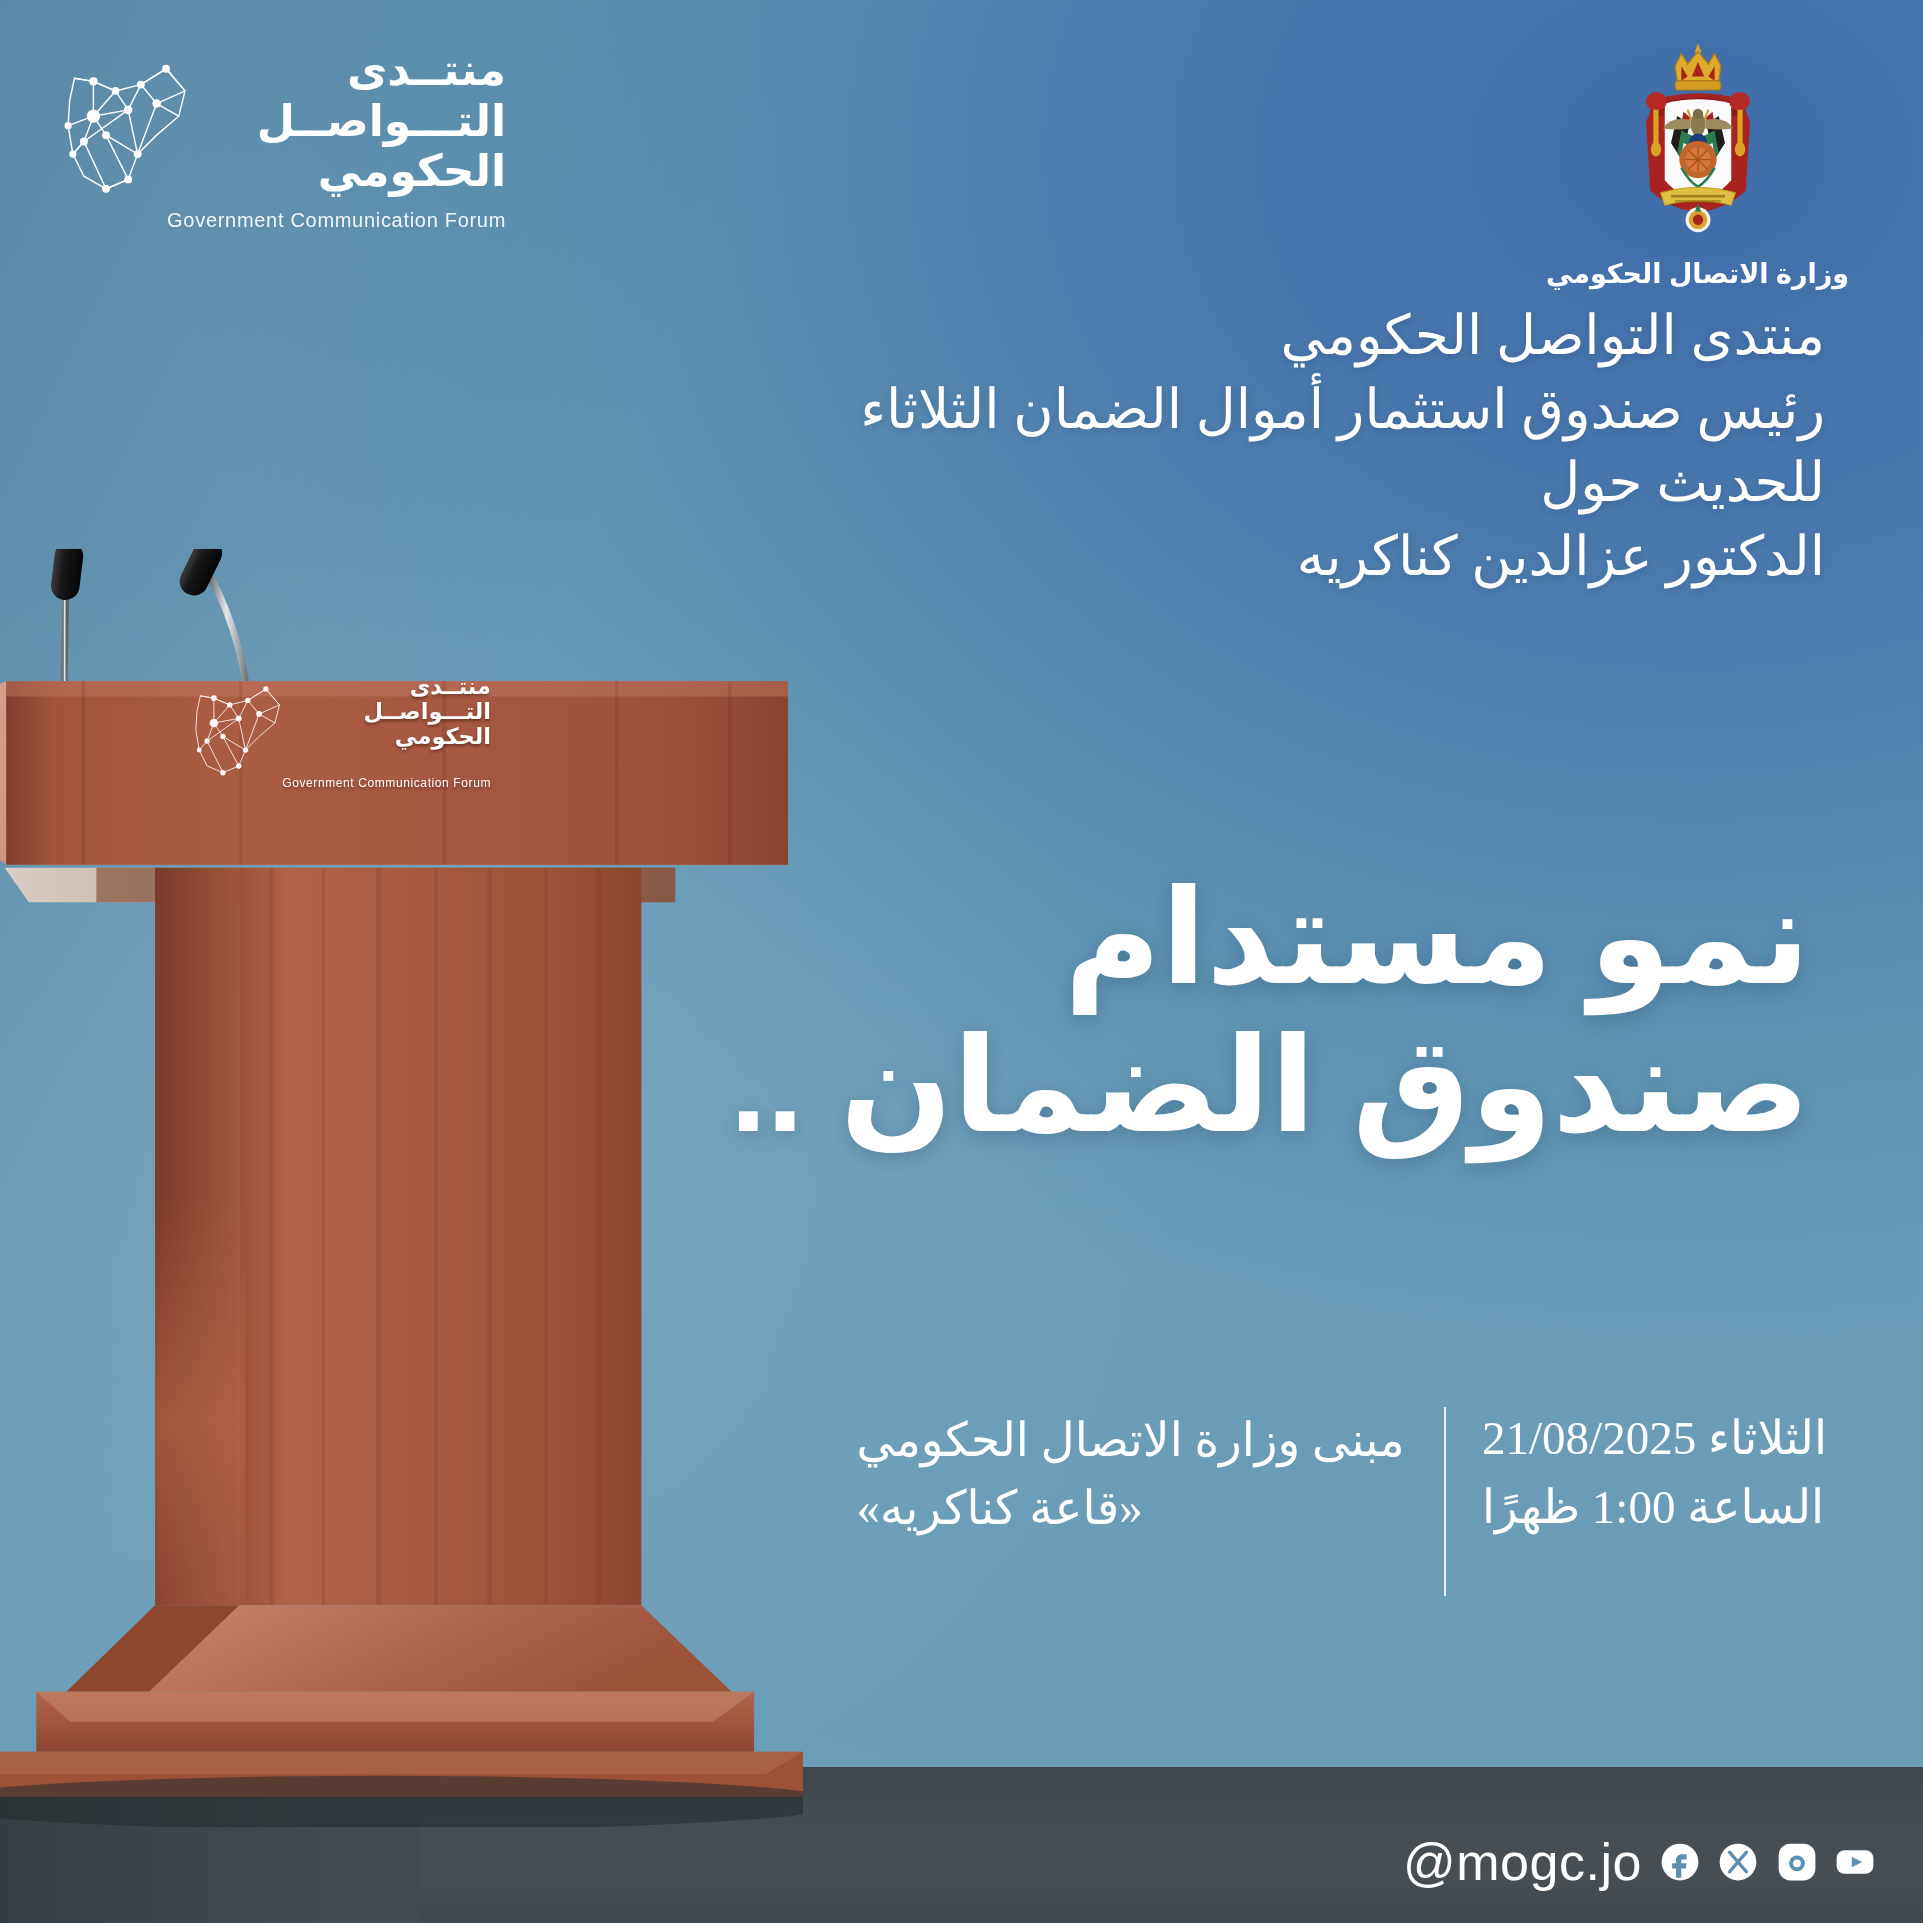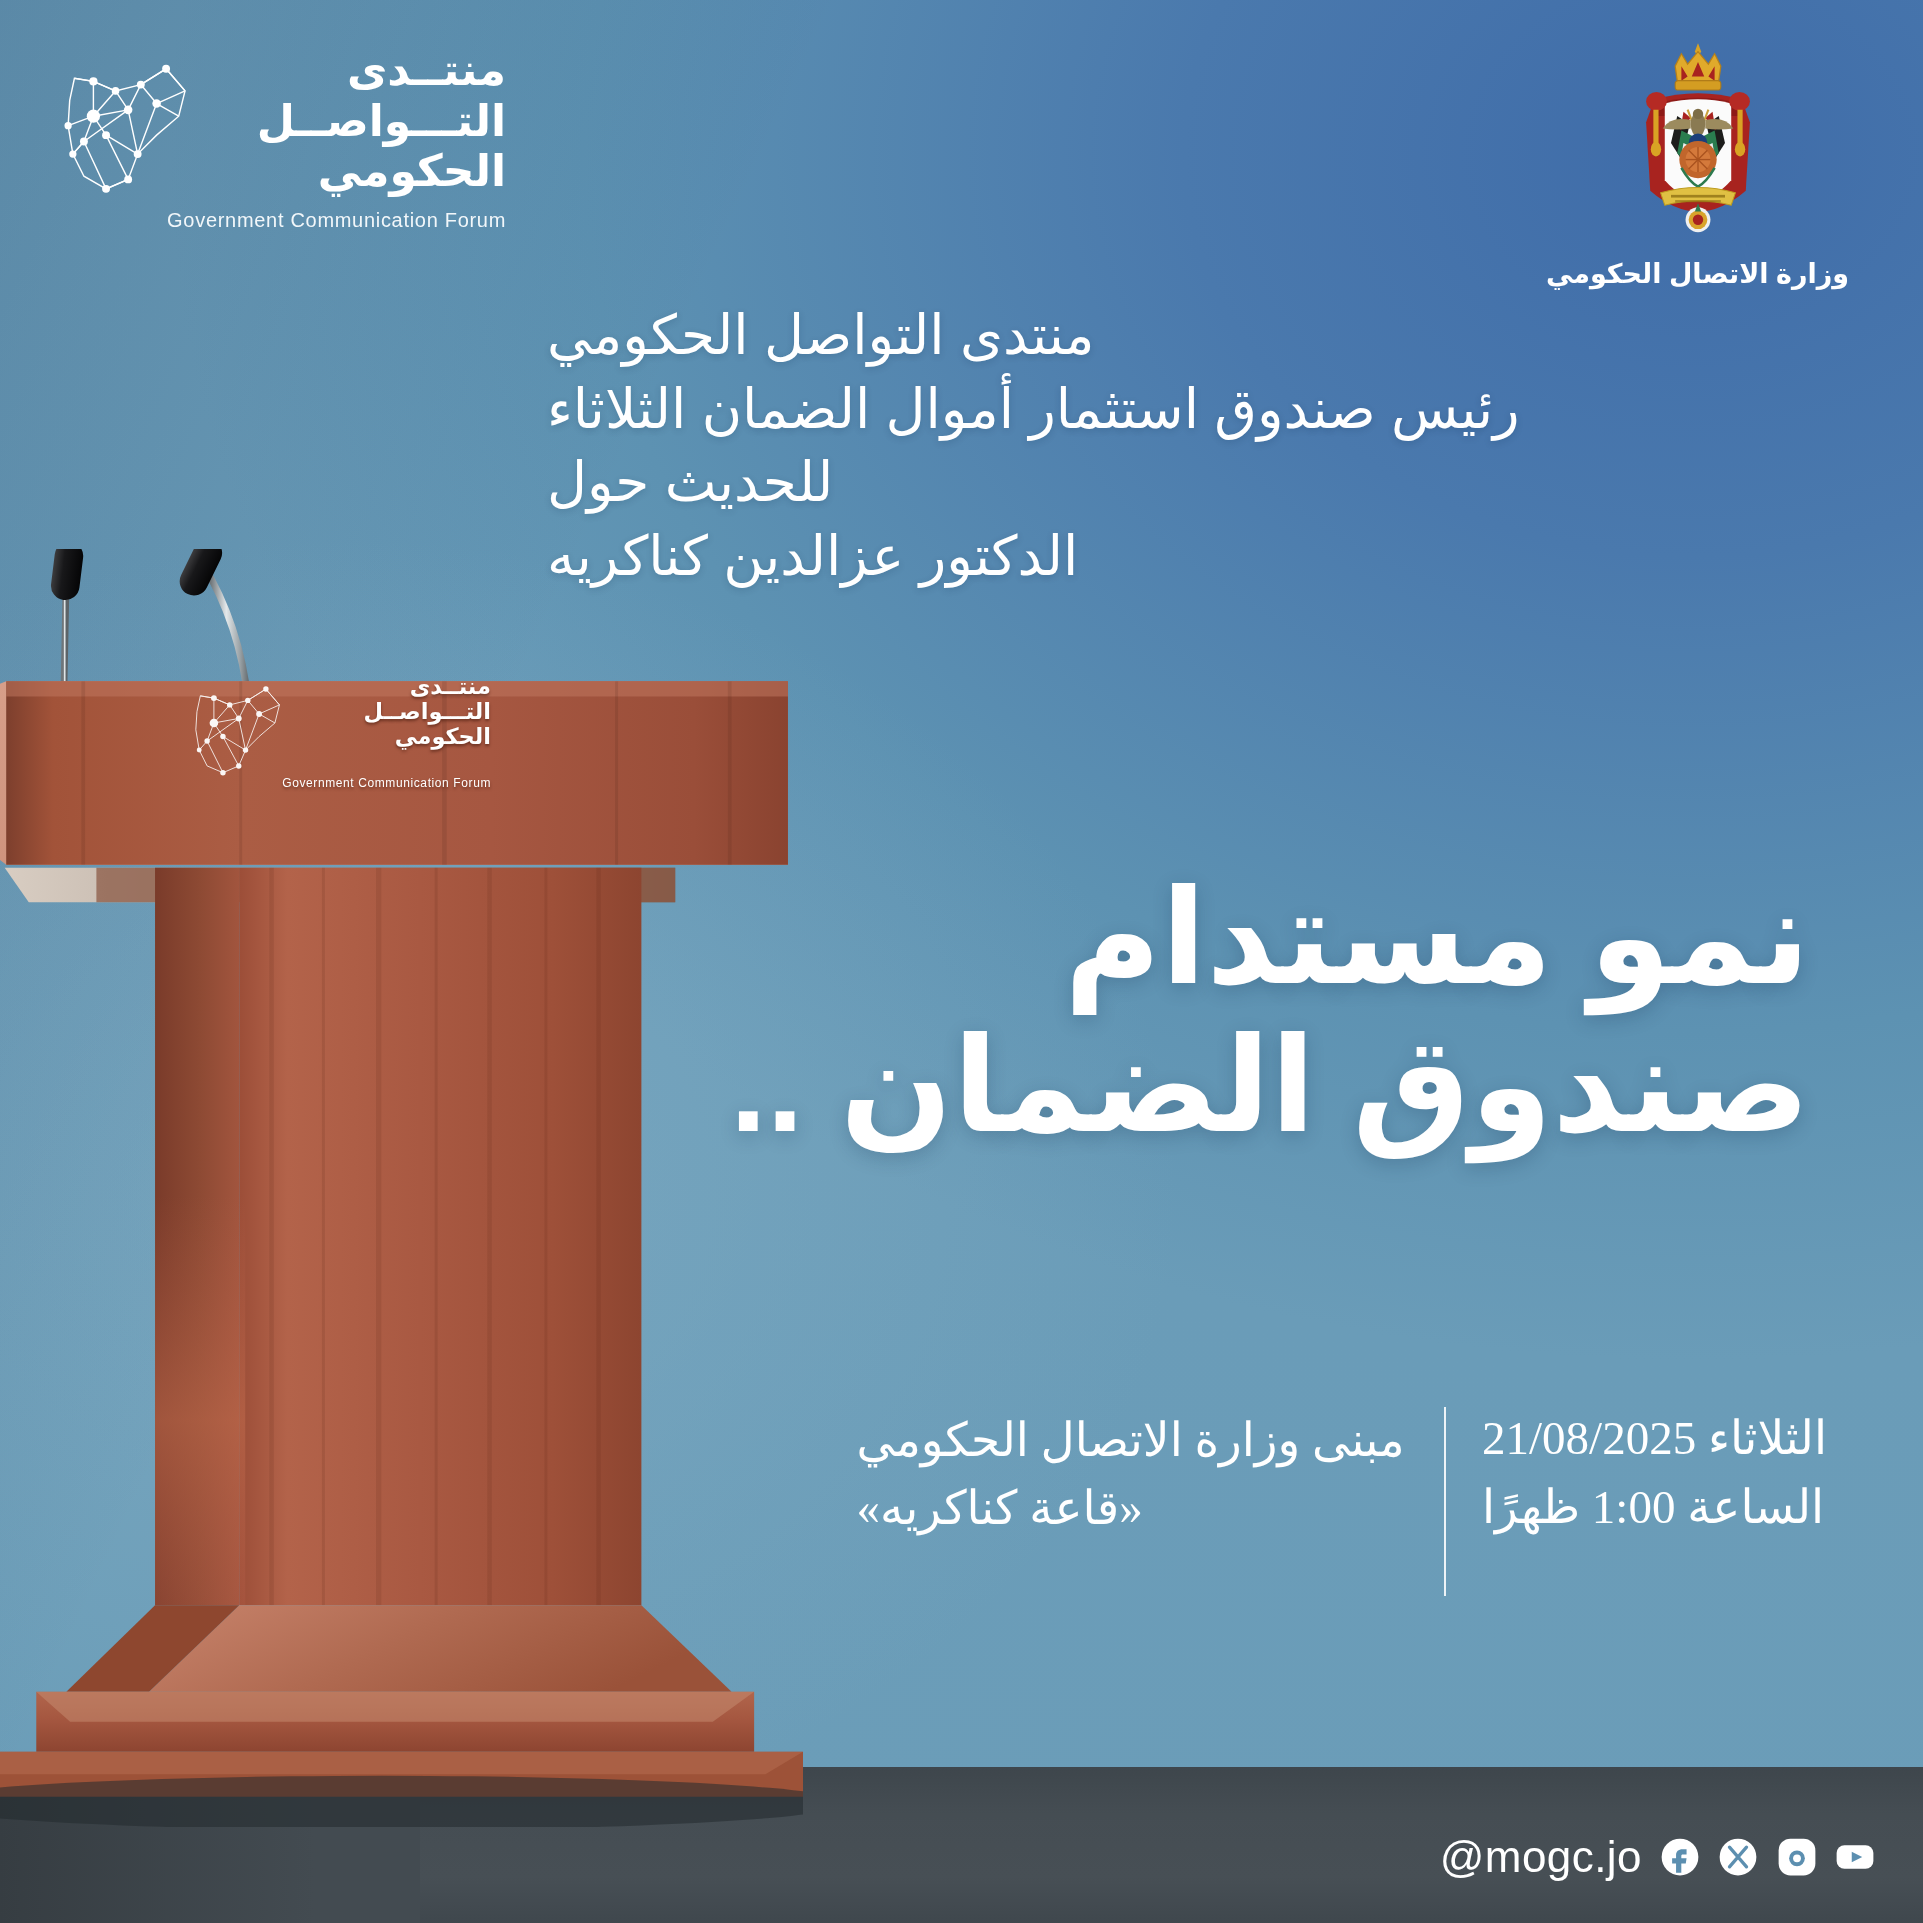--- a/index.html
+++ b/index.html
@@ -52,22 +52,23 @@
   
   .ministry{position:absolute;right:45px;top:35px;width:361px;text-align:center;}
   .ministry .emblem{width:210px;height:218px;margin:0 auto;display:block;}
   .ministry .mtitle{
     margin-top:4.5px;color:#fff;font-size:27px;font-weight:700;white-space:nowrap;
     letter-spacing:.005em;
   }
 
   
   .header{
-    position:absolute;right:98px;top:299px;width:1278px;text-align:left;
+    position:absolute;right:98px;top:299px;width:1278px;text-align:right;
     color:#ffffff;
+    font-family:Liberation Serif, serif;
   }
   .header .hl{
     font-size:55px;font-weight:400;line-height:1.34;white-space:nowrap;
     letter-spacing:.004em;text-shadow:0 1.5px 7.5px rgba(10,40,70,.18);
   }
 
   
   .bigtitle{
     position:absolute;right:113px;top:864px;width:1428px;text-align:right;color:#fff;
   }
@@ -88,21 +89,21 @@
     margin:3px 36px 0 39px;flex:0 0 auto;
   }
   .info .col.venue{padding-top:1.5px;}
 
   
   .social{
     position:absolute;right:47px;top:1832px;display:flex;align-items:center;
     flex-direction:row-reverse;gap:16.5px;direction:ltr;
   }
   .social .handle{
-    color:#ffffff;font-size:44px;letter-spacing:.01em;white-space:nowrap;
+    color:#ffffff;font-size:52px;letter-spacing:.01em;white-space:nowrap;
     margin-right:0;margin-left:13.5px;order:9;
   }
   .social .ic{width:42px;height:42px;display:block;}
 
   
   .podium{position:absolute;left:-83px;top:549px;width:887px;height:1278px;}
   .podium svg{position:absolute;left:0;top:0;}
   .podium-logo{
     position:absolute;left:259px;top:122px;width:316px;height:143px;
     pointer-events:none;

